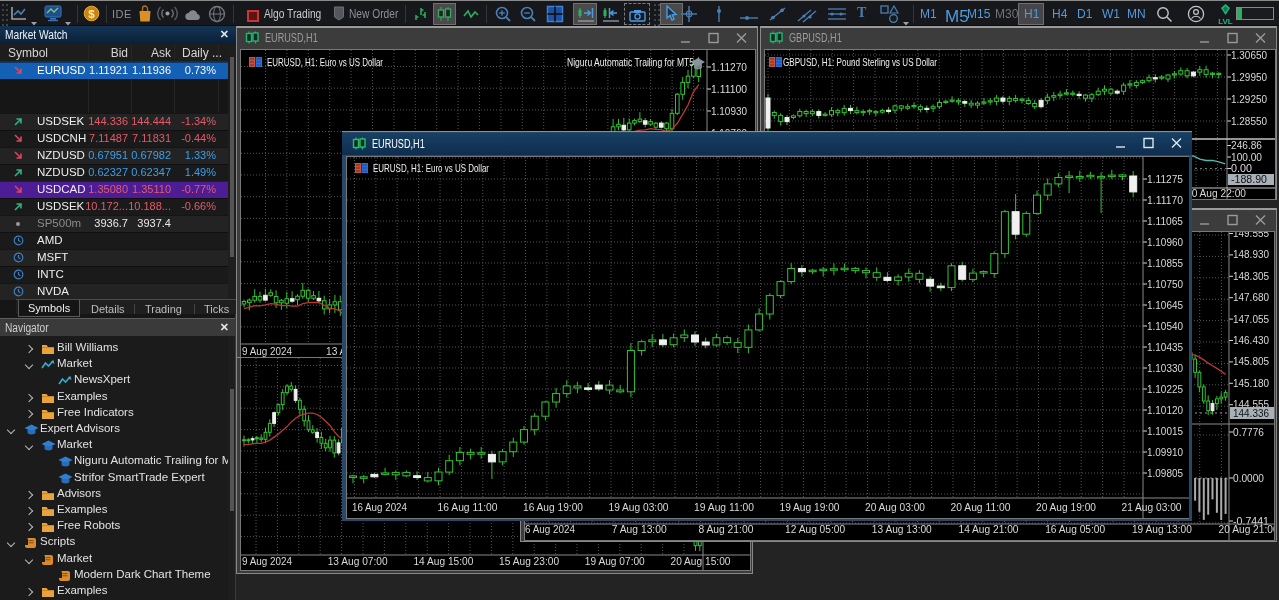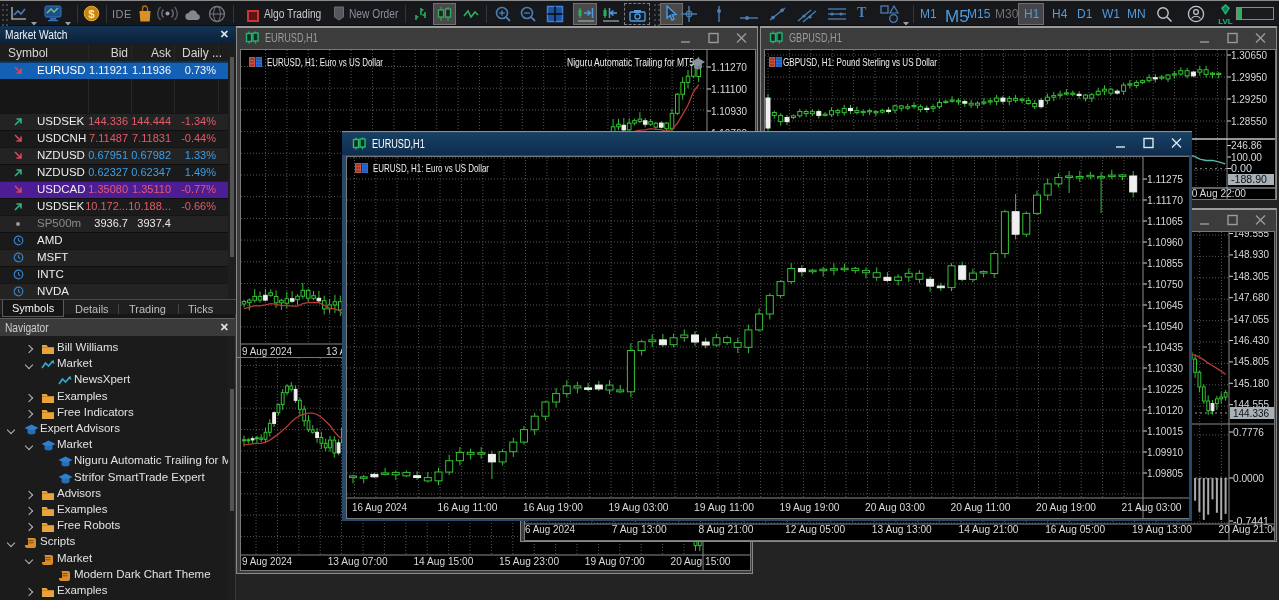--- a/index.html
+++ b/index.html
@@ -331,21 +331,21 @@
     </div>
     <div class="mwrow" style="top:257px;background:#232323">
       <span class="mwicon"><svg width="11" height="11" viewBox="0 0 11 11">
           <circle cx="5.5" cy="5.5" r="4.3" stroke="#3a7fc1" stroke-width="1.2" fill="none"></circle>
           <path d="M5.5 3 V5.5 L7.3 6.8" stroke="#3a7fc1" stroke-width="1.1" fill="none"></path>
         </svg></span>
       <span class="mwsym" style="color:#ededed">NVDA</span>
     </div>
     <div style="position:absolute;left:228px;top:18px;width:8px;height:256px;background:#1e1e1e"></div>
     <div style="position:absolute;left:230px;top:31px;width:4px;height:200px;background:#555"></div>
-    <div style="position:absolute;left:0;top:273px;width:236px;height:15px;background:#1f1f1f;border-top:1px solid #4a4a4a;font-size:11px;color:#bdbdbd">
+    <div style="position:absolute;left:16px;top:273px;width:236px;height:15px;background:#1f1f1f;border-top:1px solid #4a4a4a;font-size:11px;color:#bdbdbd">
       <span style="position:absolute;left:2px;top:0px;color:#f0f0f0;background:#151515;border:1px solid #5a5a5a;border-top:none;padding:2px 9px 0 9px;height:17px">Symbols</span>
       <span style="position:absolute;left:75px;top:3px">Details</span>
       <span style="position:absolute;left:129px;top:3px">Trading</span>
       <span style="position:absolute;left:188px;top:3px">Ticks</span>
       <span style="position:absolute;left:117px;top:2px;color:#4a4a4a">|</span>
       <span style="position:absolute;left:177px;top:2px;color:#4a4a4a">|</span>
     </div>
   </div>
 <div style="position:absolute;left:0;top:318px;width:236px;height:282px;background:#1b1b1b;border-right:1px solid #3a3a3a;overflow:hidden">
     <div class="panel-title grey" style="top:0"><span class="pt">Navigator</span><span class="x">✕</span></div>

